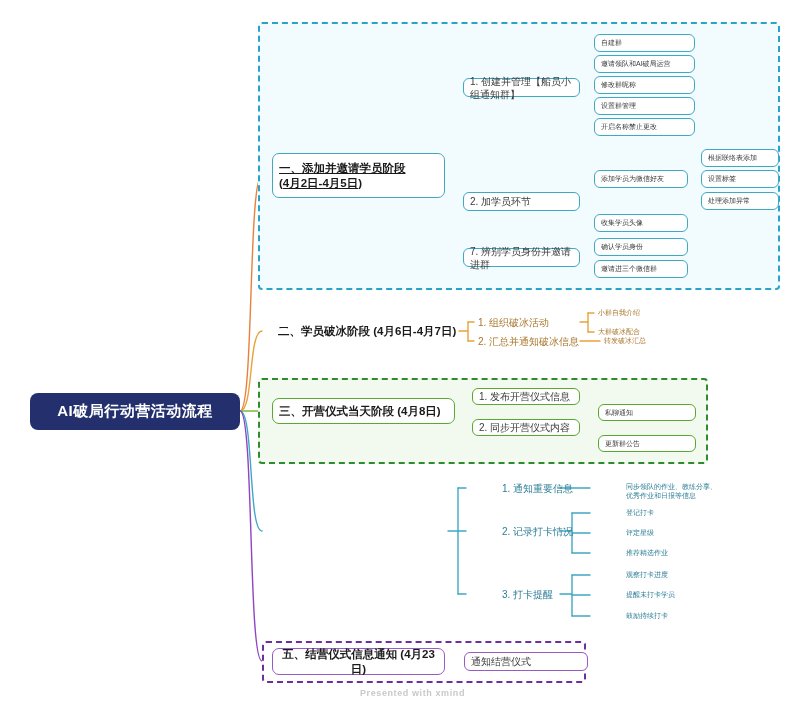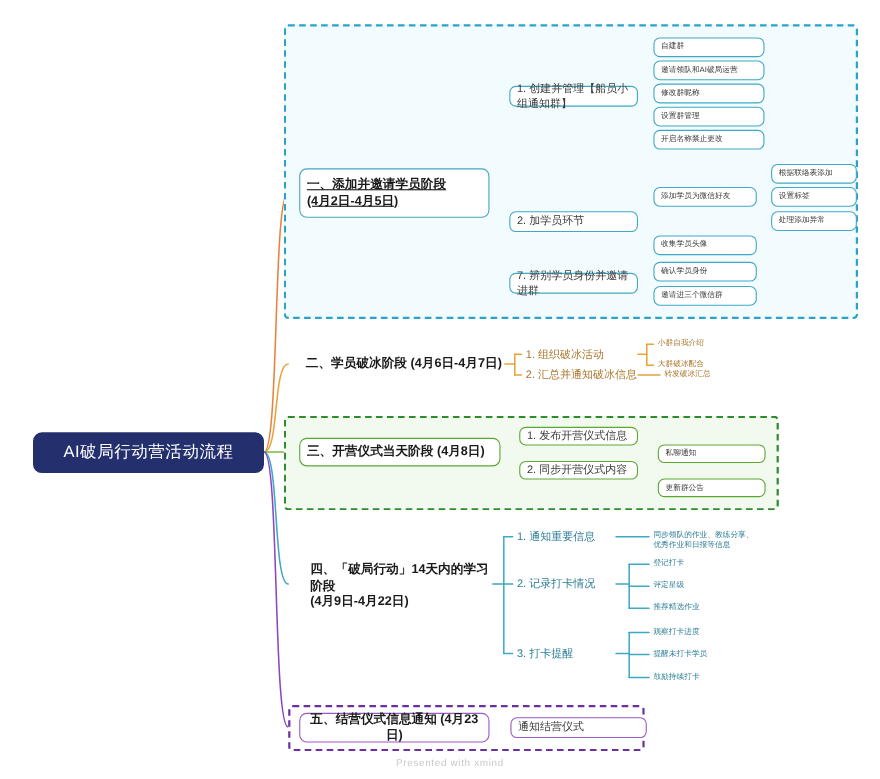--- a/index.html
+++ b/index.html
@@ -17,21 +17,21 @@
   .frame-b1{border-width:2px;border-color:#29A3C9;background:#F2FBFD;}
   .frame-b3{border-width:2px;border-color:#2E8B2E;background:#F2FAF0;}
   .frame-b5{border-width:2px;border-color:#6B2FA0;background:#ffffff;}
 
   
   .root{
     position:absolute;box-sizing:border-box;
     background:#24306E;color:#ffffff;
     border-radius:8px;
     display:flex;align-items:center;justify-content:center;
-    font-size:15px;font-weight:normal;letter-spacing:.5px;
+    font-size:15px;font-weight:bold;letter-spacing:.5px;
     text-align:center;line-height:1.25;
   }
 
   
   .node{
     position:absolute;box-sizing:border-box;
     background:#ffffff;border:1px solid #bbb;border-radius:6px;
     display:flex;align-items:center;
     padding:2px 6px;line-height:1.3;
     color:#333;
@@ -41,26 +41,26 @@
   .lvl1{font-size:11.5px;font-weight:bold;color:#1a1a1a;border-radius:7px;}
   .lvl2{font-size:10px;color:#3a3a3a;}
   .lvl3{font-size:7px;color:#3a3a3a;}
 
   .bd-teal{border-color:#43A7BE;text-decoration:underline;}
   .bd-green{border-color:#5AA832;}
   .bd-cyan{border-color:#3FA8C4;}
   .bd-purple{border-color:#9B59C4;}
 
   .tx-orange{color:#A9762B;}
-  .tx-cyan{color:#2D7E96;}
+  .tx-cyan{color:#2D7E96;margin-left:32px;}
 
   .multiline{align-items:center;}
   .watermark{
     position:absolute;font-size:9px;color:#c9c9c9;letter-spacing:.6px;
-    font-weight:normal;
+    font-weight:bold;
   }
 </style>
 </head>
 <body>
 
 <div id="canvas">
 
   <svg class="links" viewBox="0 0 800 708">
     <g fill="none" stroke-width="1.4" stroke-linecap="round">
 
@@ -188,24 +188,20 @@
   <div class="node nb lvl3 tx-orange" style="left:602px;top:333px;width:90px;height:16px;">转发破冰汇总</div>
 
   <div class="node lvl1 bd-green" style="left:272px;top:398px;width:183px;height:26px;">三、开营仪式当天阶段 (4月8日)</div>
 
   <div class="node lvl2 bd-green" style="left:472px;top:388px;width:108px;height:17px;">1. 发布开营仪式信息</div>
   <div class="node lvl2 bd-green" style="left:472px;top:419px;width:108px;height:17px;">2. 同步开营仪式内容</div>
 
   <div class="node lvl3 bd-green" style="left:598px;top:404px;width:98px;height:17px;">私聊通知</div>
   <div class="node lvl3 bd-green" style="left:598px;top:435px;width:98px;height:17px;">更新群公告</div>
 
-  <div class="node nb lvl1" style="left:280px;top:518px;width:175px;height:30px;flex-direction:column;align-items:flex-start;justify-content:center;">
-    <span>四、「破局行动」14天内的学习阶段</span>
-    <span>(4月9日-4月22日)</span>
-  </div>
 
   <div class="node nb lvl2 tx-cyan" style="left:468px;top:480px;width:95px;height:16px;">1. 通知重要信息</div>
   <div class="node nb lvl2 tx-cyan" style="left:468px;top:523px;width:95px;height:16px;">2. 记录打卡情况</div>
   <div class="node nb lvl2 tx-cyan" style="left:468px;top:586px;width:95px;height:16px;text-align:right;">3. 打卡提醒</div>
 
   <div class="node nb lvl3 tx-cyan multiline" style="left:592px;top:478px;width:110px;height:26px;flex-direction:column;align-items:flex-start;justify-content:center;">
     <span>同步领队的作业、教练分享、</span>
     <span>优秀作业和日报等信息</span>
   </div>
 

